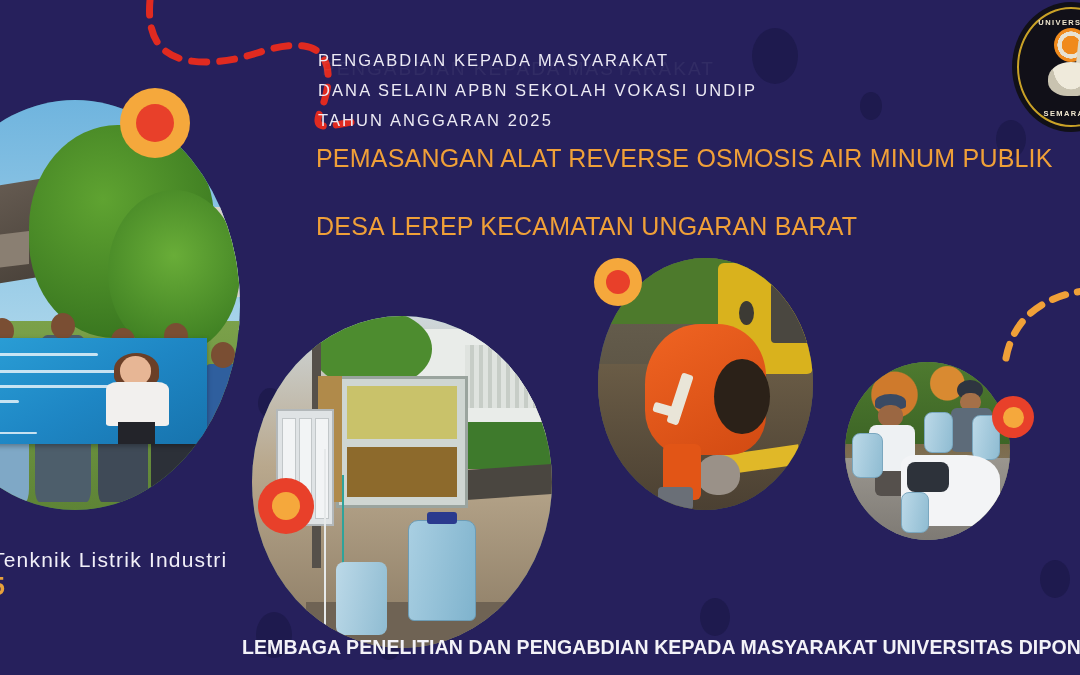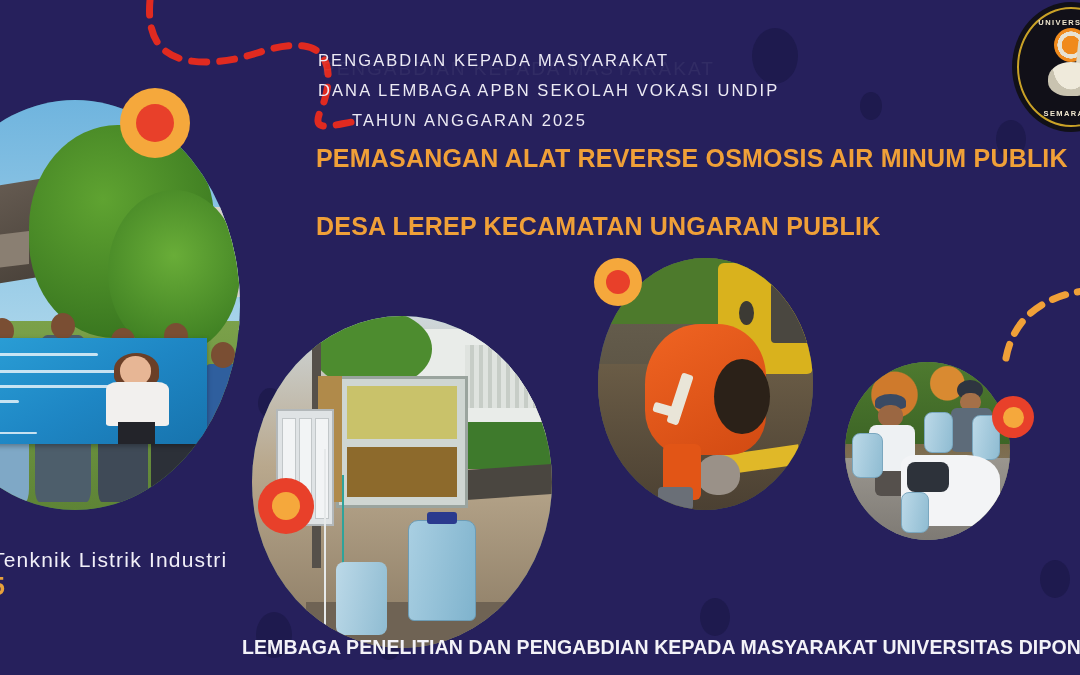--- a/index.html
+++ b/index.html
@@ -125,21 +125,21 @@
   .seal .star{position:absolute;left:50%;top:20%;transform:translateX(-50%);
               width:34px;height:34px;border-radius:50%;
               background:radial-gradient(circle,#f08a1c 0 38%,#e8e2d2 39% 56%,#f08a1c 57% 72%,#16151c 73%);}
   .seal .lotus{position:absolute;left:50%;top:46%;transform:translateX(-50%);
                width:46px;height:34px;border-radius:50% 50% 42% 42%;
                background:radial-gradient(ellipse at 50% 10%,#efeadb 0 55%,#c9c3b0 56%);}
   .seal .kris{position:absolute;left:54%;top:30%;width:5px;height:46px;background:#ded7c4;transform:rotate(6deg);}
 
   
   .hdr{position:absolute;color:#eceaf4;letter-spacing:2.1px;font-size:16.5px;line-height:28px;font-weight:500;}
-  .ttl{position:absolute;color:#f0a038;font-size:25px;line-height:41px;font-weight:bold;letter-spacing:.2px;}
+  .ttl{position:absolute;color:#f0a038;font-size:25px;line-height:41px;font-weight:normal;letter-spacing:.2px;}
   .prodi{position:absolute;color:#f1eff8;font-size:21px;letter-spacing:1.2px;white-space:nowrap;}
   .yearfrag{position:absolute;color:#e8a13a;font-size:25px;font-weight:bold;}
   .footer{position:absolute;color:#f3f2f8;font-size:19.5px;font-weight:bold;letter-spacing:.1px;white-space:nowrap;}
   .wm{position:absolute;color:rgba(255,255,255,.055);font-size:19px;letter-spacing:2px;white-space:nowrap;}
 </style>
 </head>
 <body>
 
 <div class="poster">
 
@@ -300,24 +300,24 @@
     <div class="tx" style="top:16px;">UNIVERSITAS</div>
     <div class="star"></div>
     <div class="kris"></div>
     <div class="lotus"></div>
     <div class="tx" style="bottom:14px;">SEMARANG</div>
   </div>
 
   <div class="wm" style="left:322px;top:58px;">PENGABDIAN KEPADA MASYARAKAT</div>
 
   <div class="hdr" style="left:318px;top:46px;">PENGABDIAN KEPADA MASYARAKAT</div>
-  <div class="hdr" style="left:318px;top:76px;">DANA LEMBAGA APBN SEKOLAH VOKASI UNDIP</div>
-  <div class="hdr" style="left:318px;top:106px;margin-left:34px;">TAHUN ANGGARAN 2025</div>
+  <div class="hdr" style="left:318px;top:76px;">DANA SELAIN APBN SEKOLAH VOKASI UNDIP</div>
+  <div class="hdr" style="left:318px;top:106px;">TAHUN ANGGARAN 2025</div>
 
   <div class="ttl" style="left:316px;top:138px;">PEMASANGAN ALAT REVERSE OSMOSIS AIR MINUM PUBLIK</div>
-  <div class="ttl" style="left:316px;top:206px;">DESA LEREP KECAMATAN UNGARAN PUBLIK</div>
+  <div class="ttl" style="left:316px;top:206px;">DESA LEREP KECAMATAN UNGARAN BARAT</div>
 
   <div class="prodi" style="left:-8px;top:548px;">Tenknik Listrik Industri</div>
   <div class="yearfrag" style="left:-9px;top:572px;">5</div>
 
   <div class="footer" style="left:242px;top:636px;">LEMBAGA PENELITIAN DAN PENGABDIAN KEPADA MASYARAKAT UNIVERSITAS DIPONEG</div>
 
 </div>
 
 </body></html>

